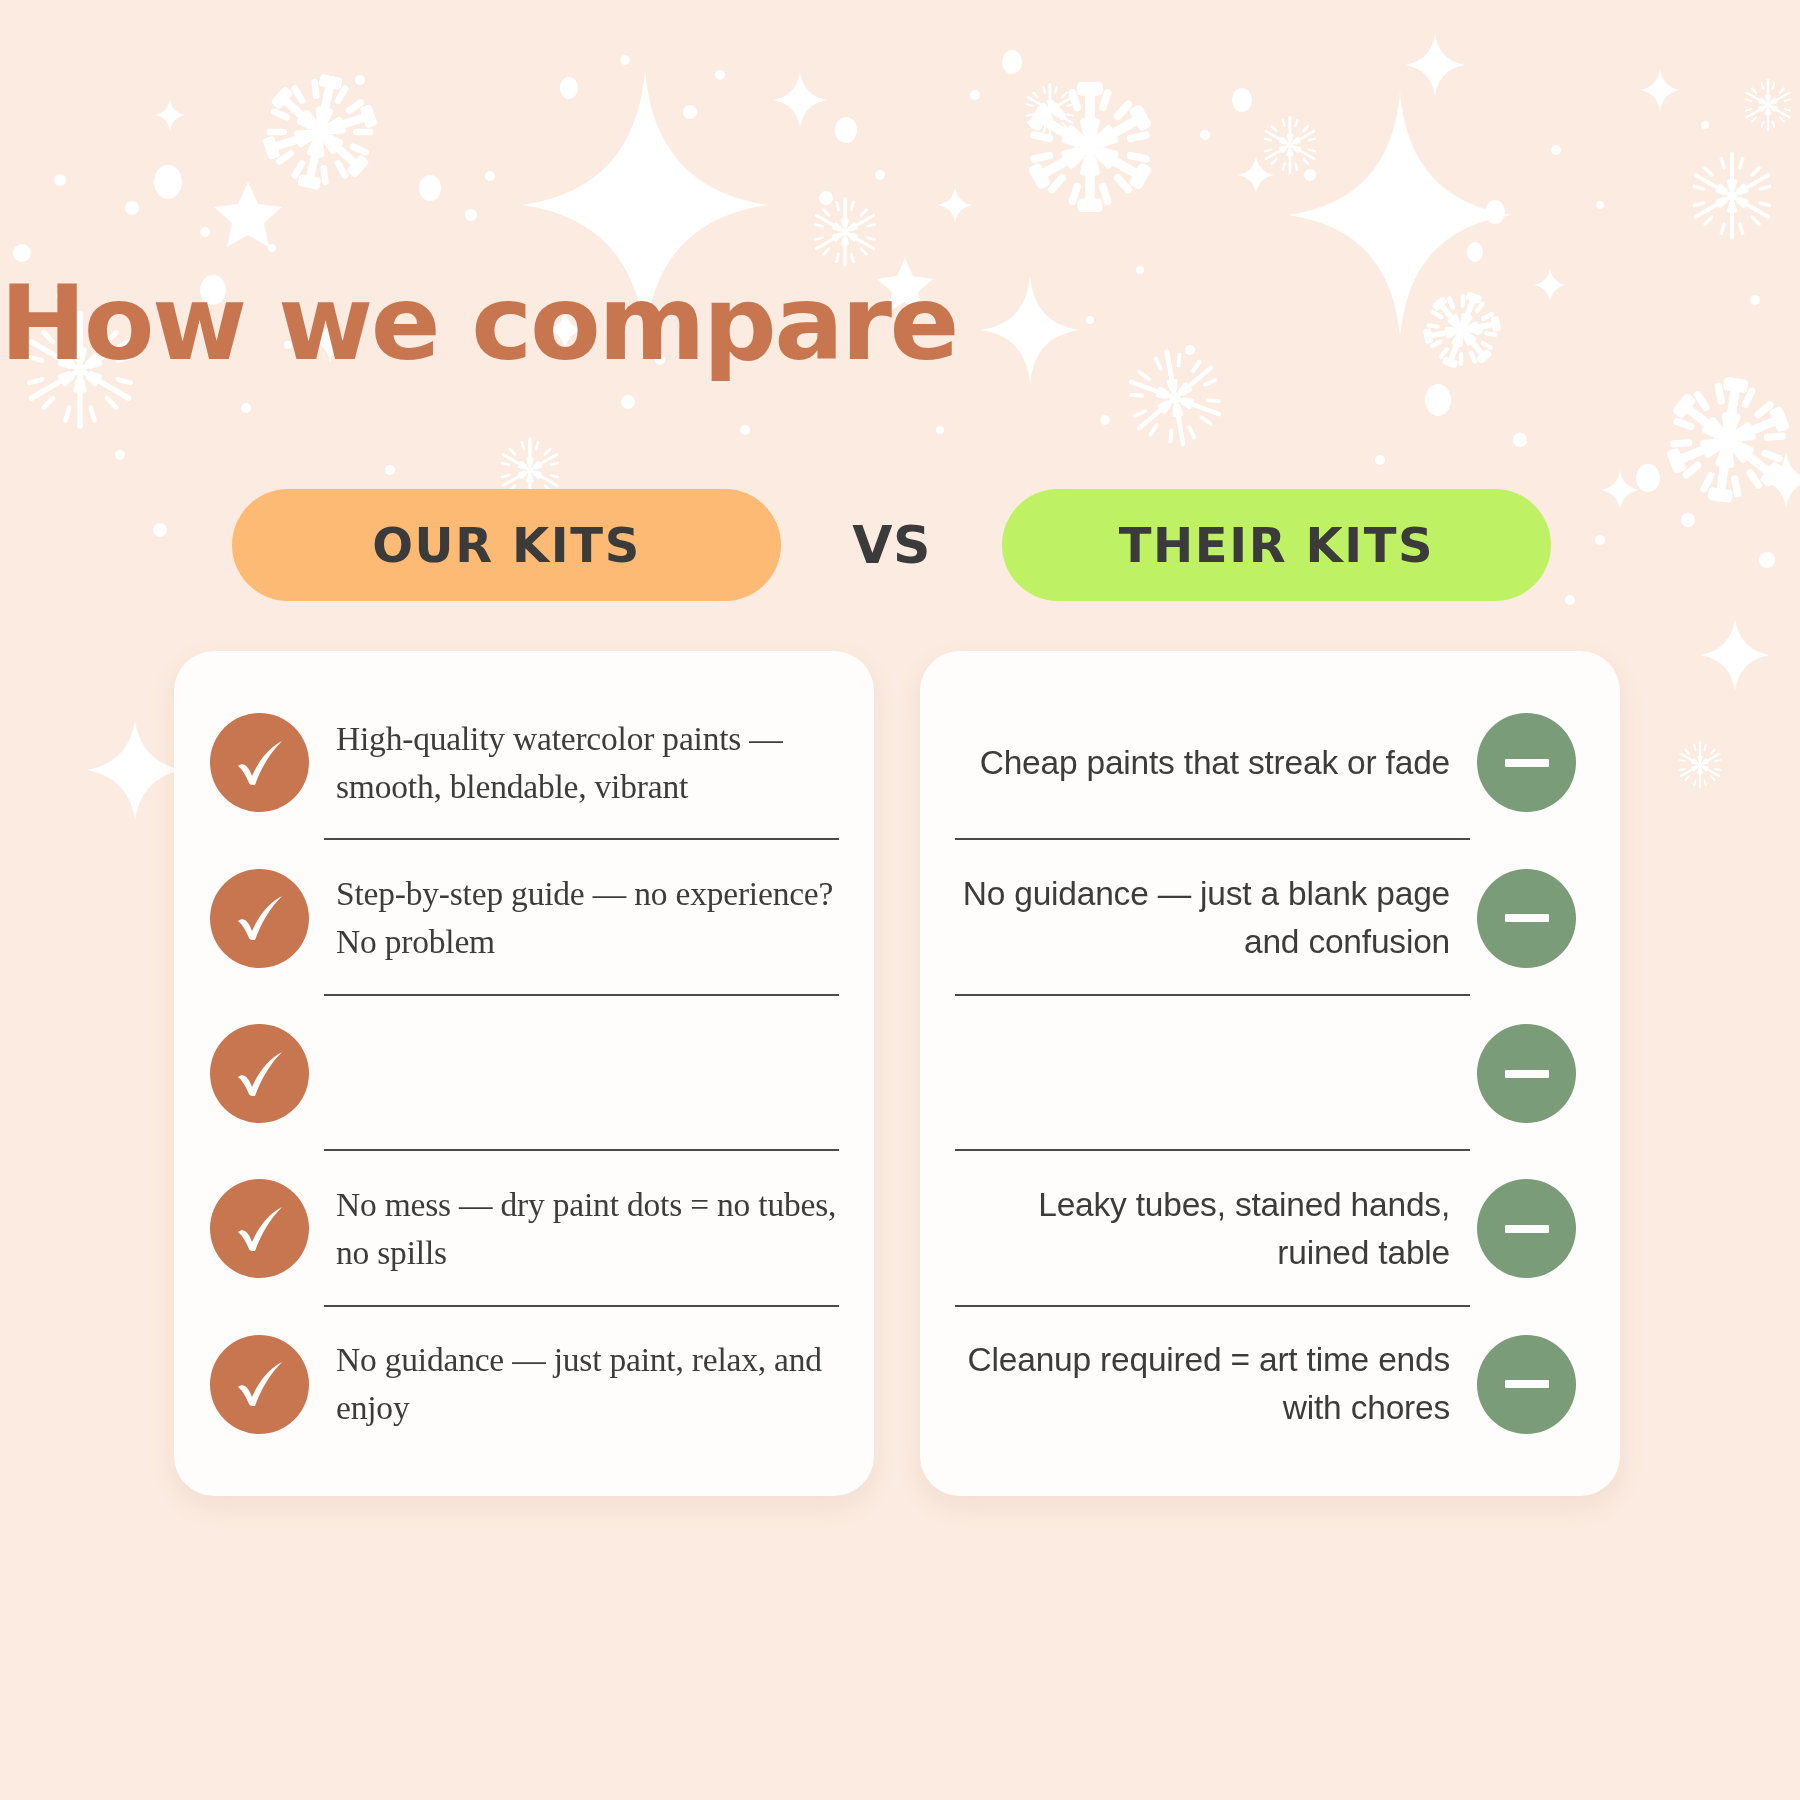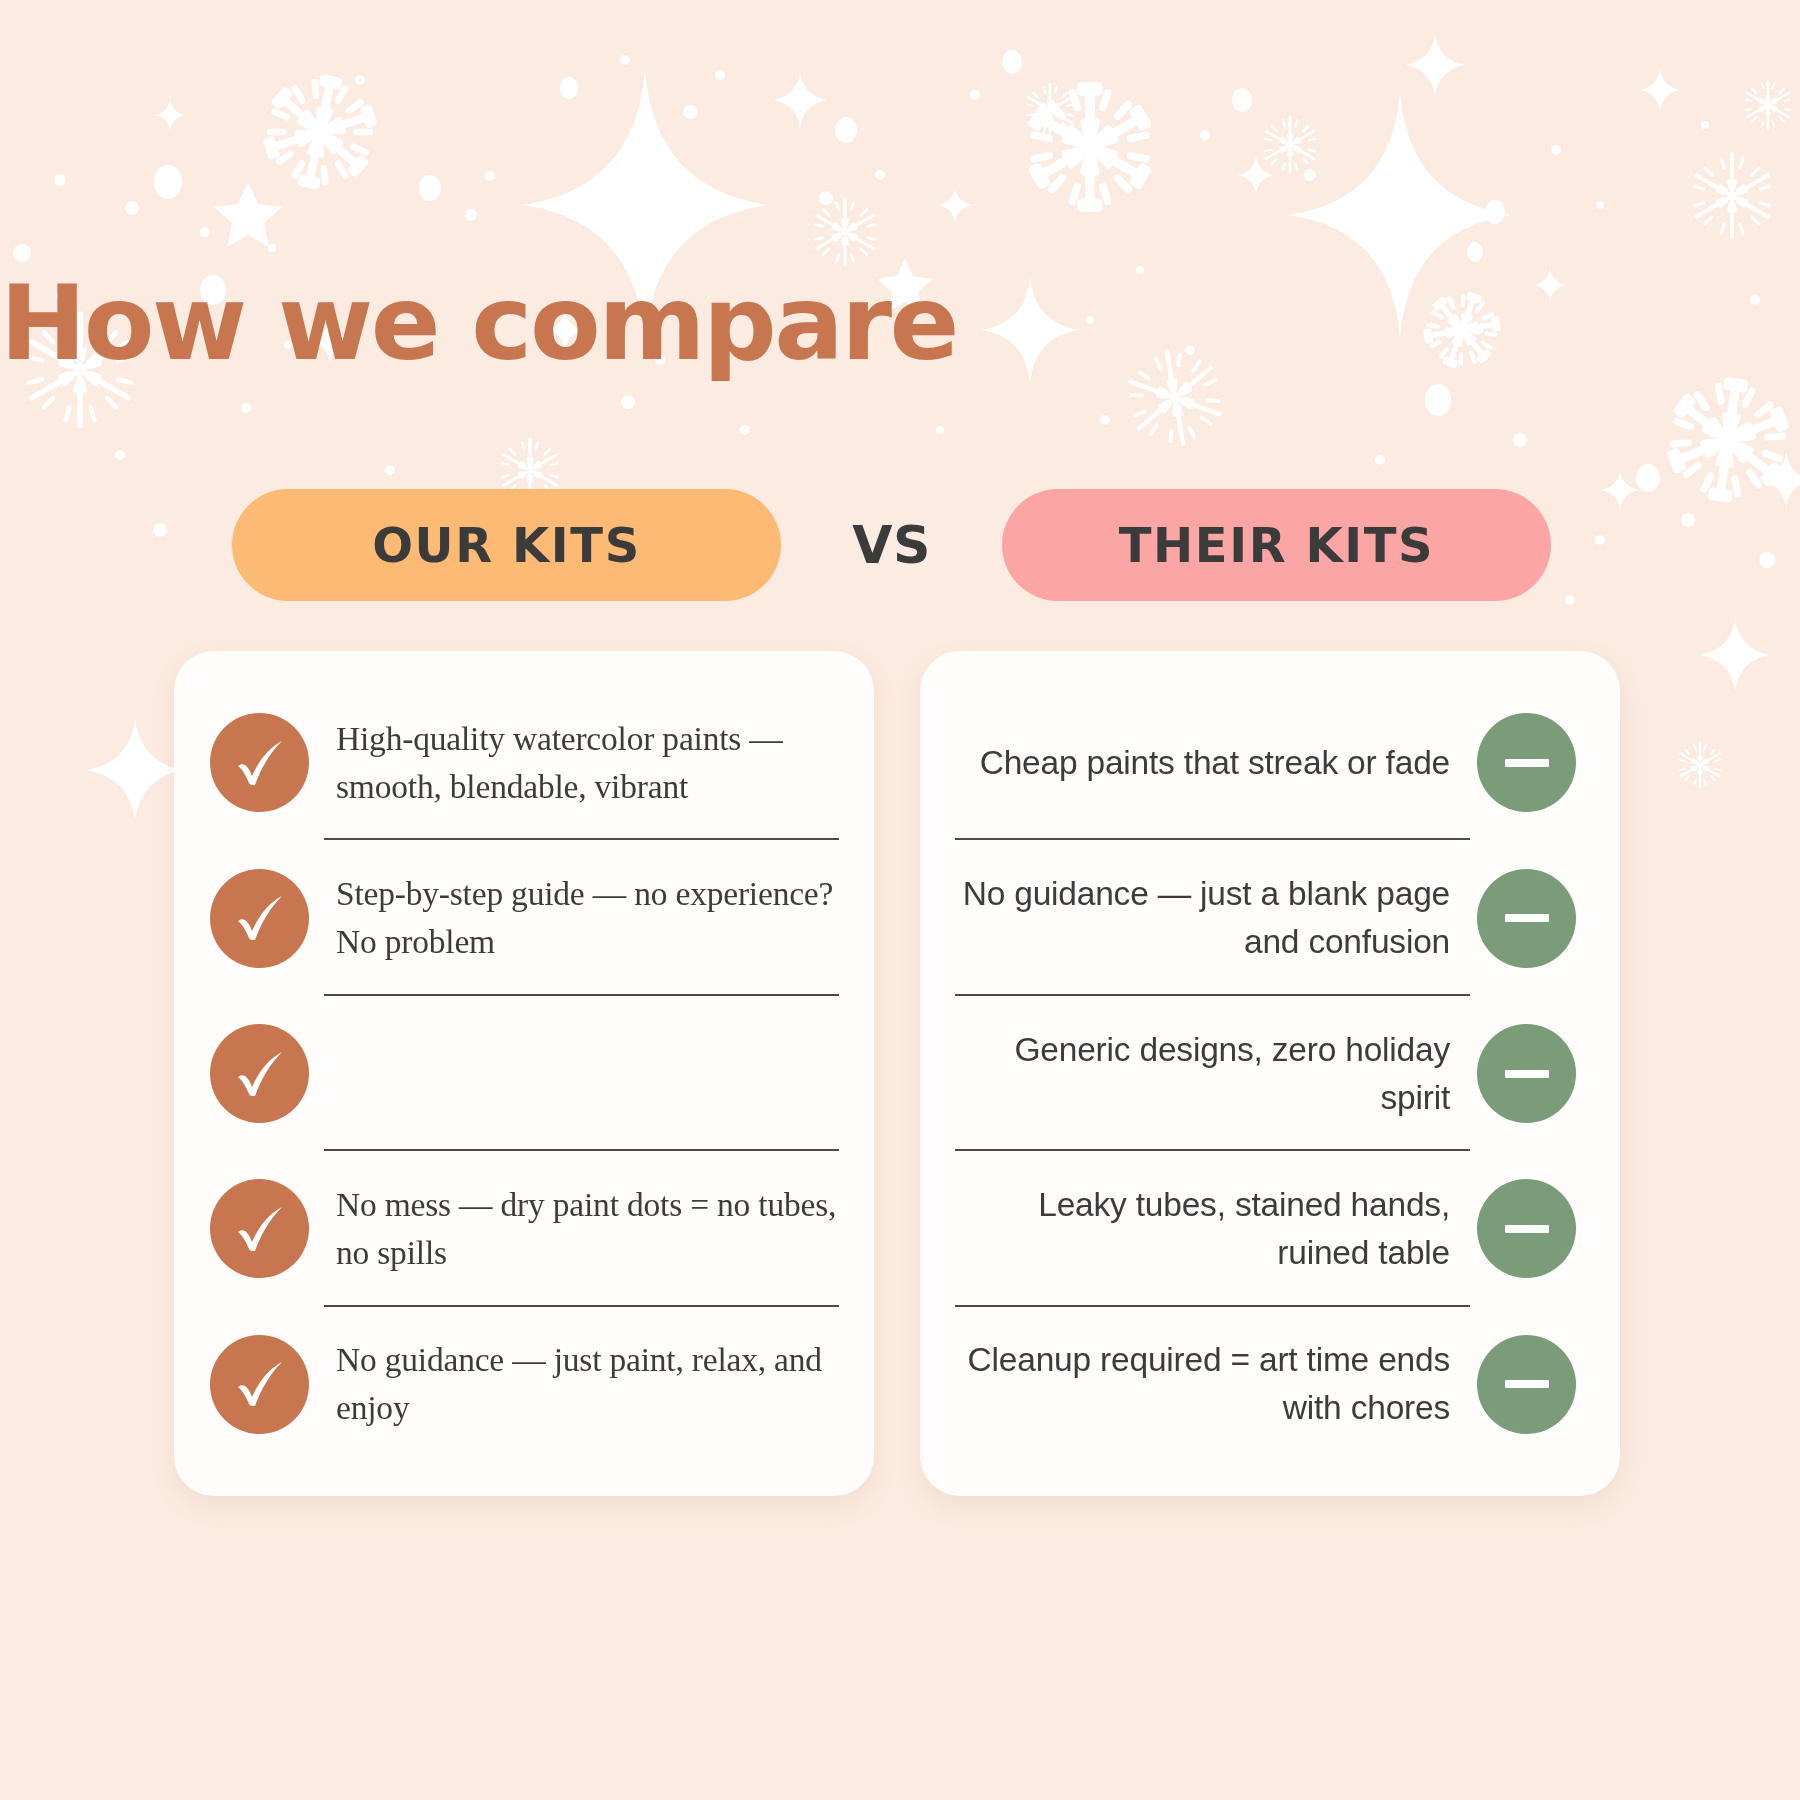--- a/index.html
+++ b/index.html
@@ -74,21 +74,21 @@
 
   .badge-ours {
     left: 232px;
     width: 549px;
     background: #fdba74;
   }
 
   .badge-theirs {
     left: 1002px;
     width: 549px;
-    background: #fca5a5;
+    background: #bef264;
   }
 
   .vs {
     position: absolute;
     left: 781px;
     width: 221px;
     height: 112px;
     display: flex;
     align-items: center;
     justify-content: center;
@@ -412,21 +412,20 @@
           </span>
           <span class="row-text">No guidance — just a blank page and confusion</span>
         </div>
 
         <div class="row">
           <span class="icon-wrap icon-minus">
             <svg width="62" height="62" viewBox="0 0 62 62">
               <rect x="9" y="27" width="44" height="8" rx="1" fill="#ffffff"></rect>
             </svg>
           </span>
-          <span class="row-text">Generic designs, zero holiday spirit</span>
         </div>
 
         <div class="row">
           <span class="icon-wrap icon-minus">
             <svg width="62" height="62" viewBox="0 0 62 62">
               <rect x="9" y="27" width="44" height="8" rx="1" fill="#ffffff"></rect>
             </svg>
           </span>
           <span class="row-text">Leaky tubes, stained hands, ruined table</span>
         </div>

